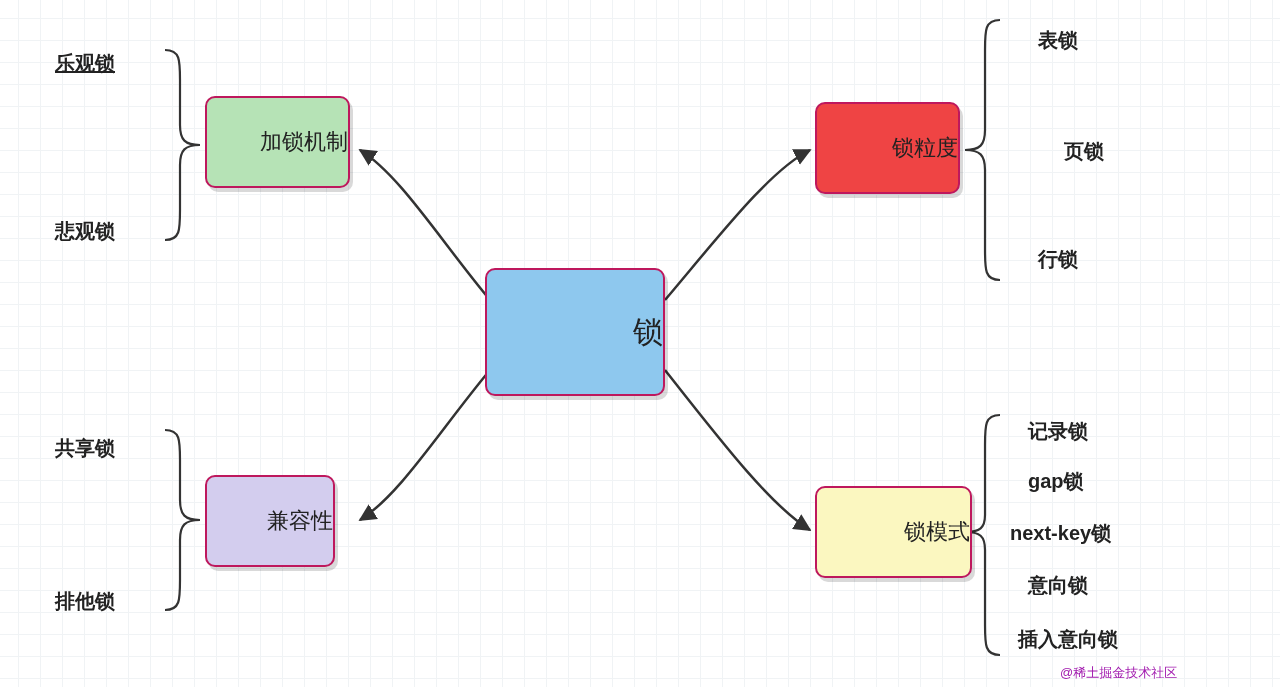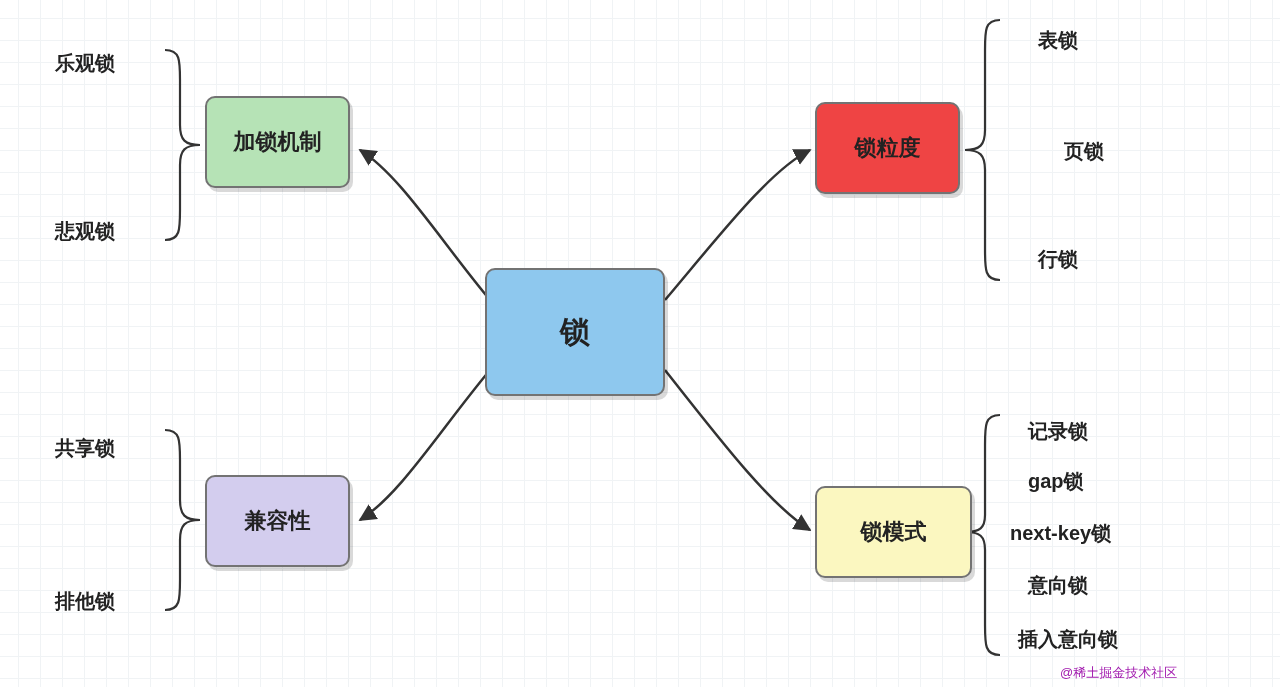--- a/index.html
+++ b/index.html
@@ -9,26 +9,26 @@
     position: relative;
     background-color: #fff;
     background-image:
       linear-gradient(#f0f3f5 1px, transparent 1px),
       linear-gradient(90deg, #f0f3f5 1px, transparent 1px);
     background-size: 22px 22px;
     background-position: -4px -4px;
   }
   .node {
     position: absolute;
-    border: 2px solid #737373;
+    border: 2px solid #be185d;
     border-radius: 10px;
     display: flex;
     align-items: center;
-    justify-content: center;
-    font-weight: 700;
+    justify-content: flex-end;
+    font-weight: 400;
     color: #222;
     box-shadow: 3px 4px 0 rgba(0,0,0,.15);
   }
   .center { background: #8ec8ee; font-size: 30px; }
   .green  { background: #b6e3b6; font-size: 22px; }
   .purple { background: #d3cdee; font-size: 22px; }
   .peach  { background: #ef4444; font-size: 22px; }
   .yellow { background: #fbf7c0; font-size: 22px; }
   .leaf {
     position: absolute;
@@ -101,24 +101,24 @@
            C 985 645, 985 655, 1000 655" fill="none" stroke="#333" stroke-width="2.2"></path>
 </svg>
 
 <div class="node center" style="left:485px; top:268px; width:180px; height:128px;">
   <span>锁</span>
 </div>
 
 <div class="node green" style="left:205px; top:96px; width:145px; height:92px;">
   <span>加锁机制</span>
 </div>
-<div class="leaf" style="left:55px; top:50px;">乐观锁</div>
+<div class="leaf" style="left:55px; top:50px;text-decoration:underline;">乐观锁</div>
 <div class="leaf" style="left:55px; top:218px;">悲观锁</div>
 
-<div class="node purple" style="left:205px; top:475px; width:145px; height:92px;">
+<div class="node purple" style="left:205px; top:475px; width:130px; height:92px;">
   <span>兼容性</span>
 </div>
 <div class="leaf" style="left:55px; top:435px;">共享锁</div>
 <div class="leaf" style="left:55px; top:588px;">排他锁</div>
 
 <div class="node peach" style="left:815px; top:102px; width:145px; height:92px;">
   <span>锁粒度</span>
 </div>
 <div class="leaf" style="left:1038px; top:27px;">表锁</div>
 <div class="leaf" style="left:1038px; top:138px;margin-left:26px;">页锁</div>

